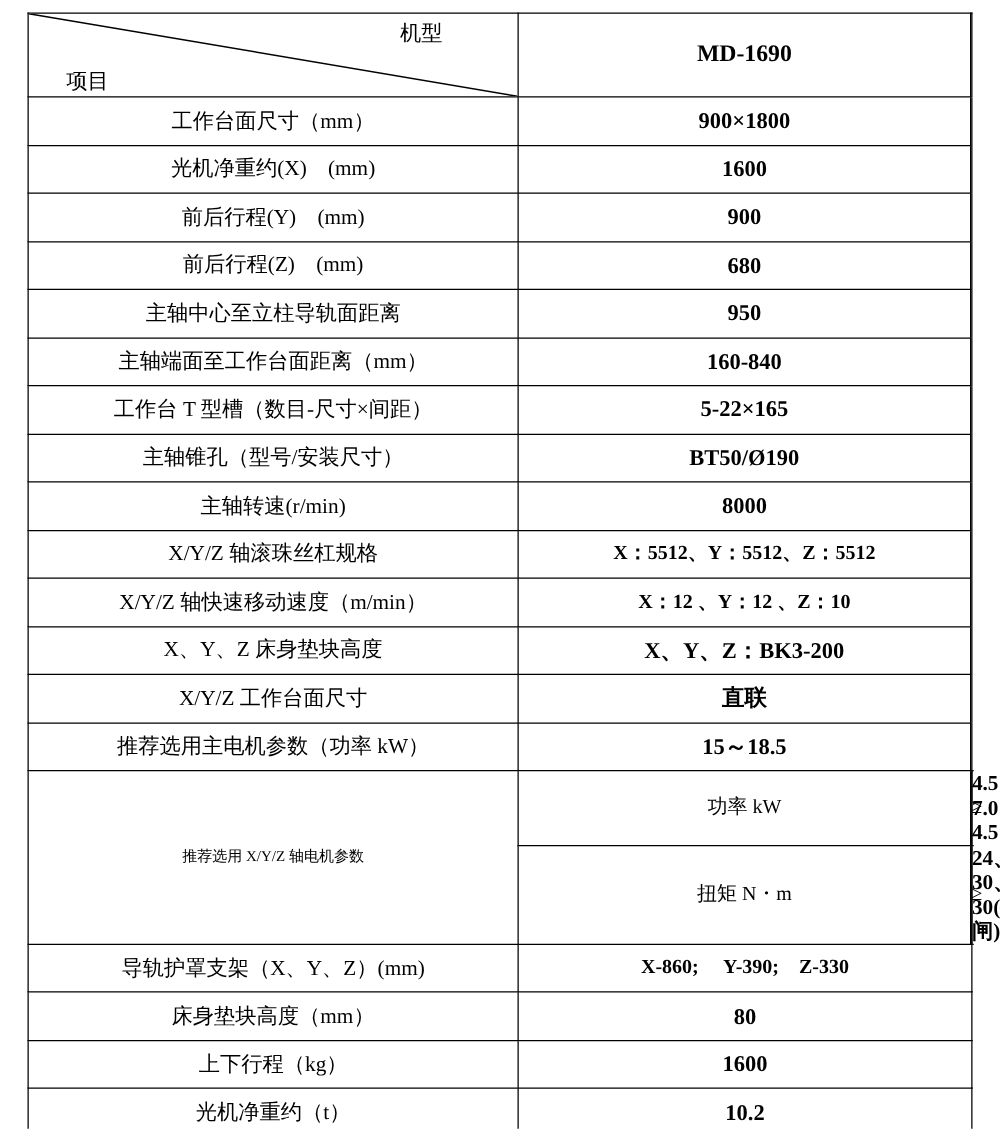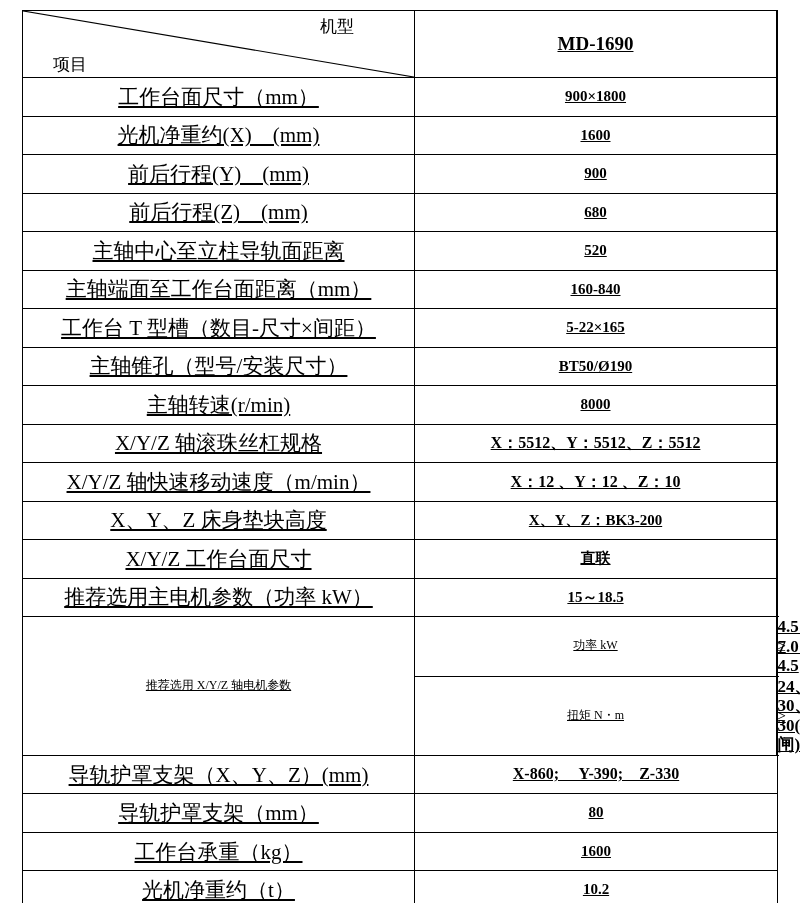--- a/index.html
+++ b/index.html
@@ -12,21 +12,20 @@
     height: 903px;
     font-family: "Liberation Serif", "DejaVu Serif", serif;
     color: #000000;
   }
   .sheet {
     position: relative;
     width: 660px;
     height: 903px;
     box-sizing: border-box;
     padding: 10px 22px 10px 22px;
-    text-decoration: underline;
   }
   table.spec {
     width: 756px;
     border-collapse: collapse;
     table-layout: fixed;
     border: 1.5px solid #000;
   }
   table.spec td {
     border: 1px solid #000;
     text-align: center;
@@ -62,39 +61,39 @@
     font-size: 17px;
   }
   .hdr-value {
     font-size: 19px;
     font-weight: bold;
     height: 66px;
     border-radius: 22px;
   }
 
   .row-label {
-    font-size: 21px;
+    font-size: 17px;
     height: 37.5px;
   }
   .row-value {
-    font-size: 15px;
+    font-size: 18px;
     font-weight: bold;
     height: 37.5px;
   }
   .row-value.small {
     font-size: 16px;
   }
 
   
   .motor-label {
     font-size: 12px;
     height: 75px;
   }
   .motor-sub {
-    font-size: 12px;
+    font-size: 16px;
     width: 108px;
   }
   .motor-ge {
     font-size: 16px;
     width: 44px;
   }
   .motor-val {
     font-size: 17px;
     font-weight: bold;
   }
@@ -133,21 +132,21 @@
       <tr>
         <td class="row-label">前后行程(Y)　(mm)</td>
         <td class="row-value">900</td>
       </tr>
       <tr>
         <td class="row-label">前后行程(Z)　(mm)</td>
         <td class="row-value">680</td>
       </tr>
       <tr>
         <td class="row-label">主轴中心至立柱导轨面距离</td>
-        <td class="row-value">520</td>
+        <td class="row-value">950</td>
       </tr>
       <tr>
         <td class="row-label">主轴端面至工作台面距离（mm）</td>
         <td class="row-value">160-840</td>
       </tr>
       <tr>
         <td class="row-label">工作台 T 型槽（数目-尺寸×间距）</td>
         <td class="row-value">5-22×165</td>
       </tr>
       <tr>
@@ -189,25 +188,25 @@
         <td class="motor-sub">扭矩 N・m</td>
         <td class="motor-ge">≥</td>
         <td class="motor-val">24、30、30(抱闸)</td>
       </tr>
 
       <tr>
         <td class="row-label">导轨护罩支架（X、Y、Z）(mm)</td>
         <td class="row-value small nowrap" colspan="3">X-860;　 Y-390;　Z-330</td>
       </tr>
       <tr>
-        <td class="row-label">导轨护罩支架（mm）</td>
+        <td class="row-label">床身垫块高度（mm）</td>
         <td class="row-value" colspan="3">80</td>
       </tr>
       <tr>
-        <td class="row-label">工作台承重（kg）</td>
+        <td class="row-label">上下行程（kg）</td>
         <td class="row-value" colspan="3">1600</td>
       </tr>
       <tr>
         <td class="row-label">光机净重约（t）</td>
         <td class="row-value" colspan="3">10.2</td>
       </tr>
 
     </tbody>
   </table>
 </div>

